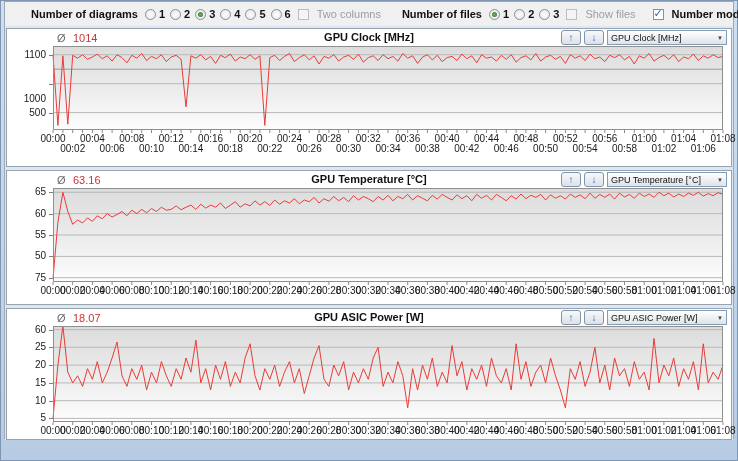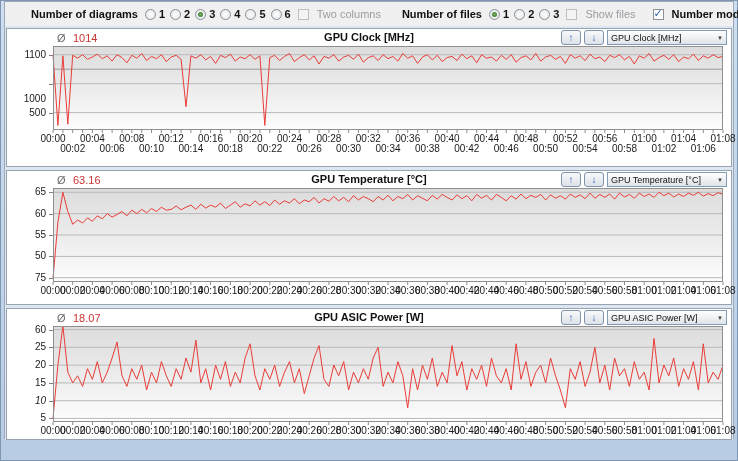--- a/index.html
+++ b/index.html
@@ -427,21 +427,21 @@
             <div class="combo">
               <span>GPU ASIC Power [W]</span>
               <span class="caret">▼</span>
             </div>
           </div>
         </div>
         <div class="plot-zone">
           <div class="y-labels" style="height: 96px;">
               <div class="ylab" style="top: 86.4444px;">5</div>
               <div class="ynub" style="top: 92px;"></div>
-              <div class="ylab" style="top: 68.6667px; font-style: italic;">10</div>
+              <div class="ylab" style="top: 68.6667px;">10</div>
               <div class="ynub" style="top: 75px;"></div>
               <div class="ylab" style="top: 50.8889px;">15</div>
               <div class="ynub" style="top: 57px;"></div>
               <div class="ylab" style="top: 33.1111px;">20</div>
               <div class="ynub" style="top: 39px;"></div>
               <div class="ylab" style="top: 15.3333px;">25</div>
               <div class="ynub" style="top: 21px;"></div>
               <div class="ylab" style="top: -2.44444px;">60</div>
               <div class="ynub" style="top: 4px;"></div>
             </div>

